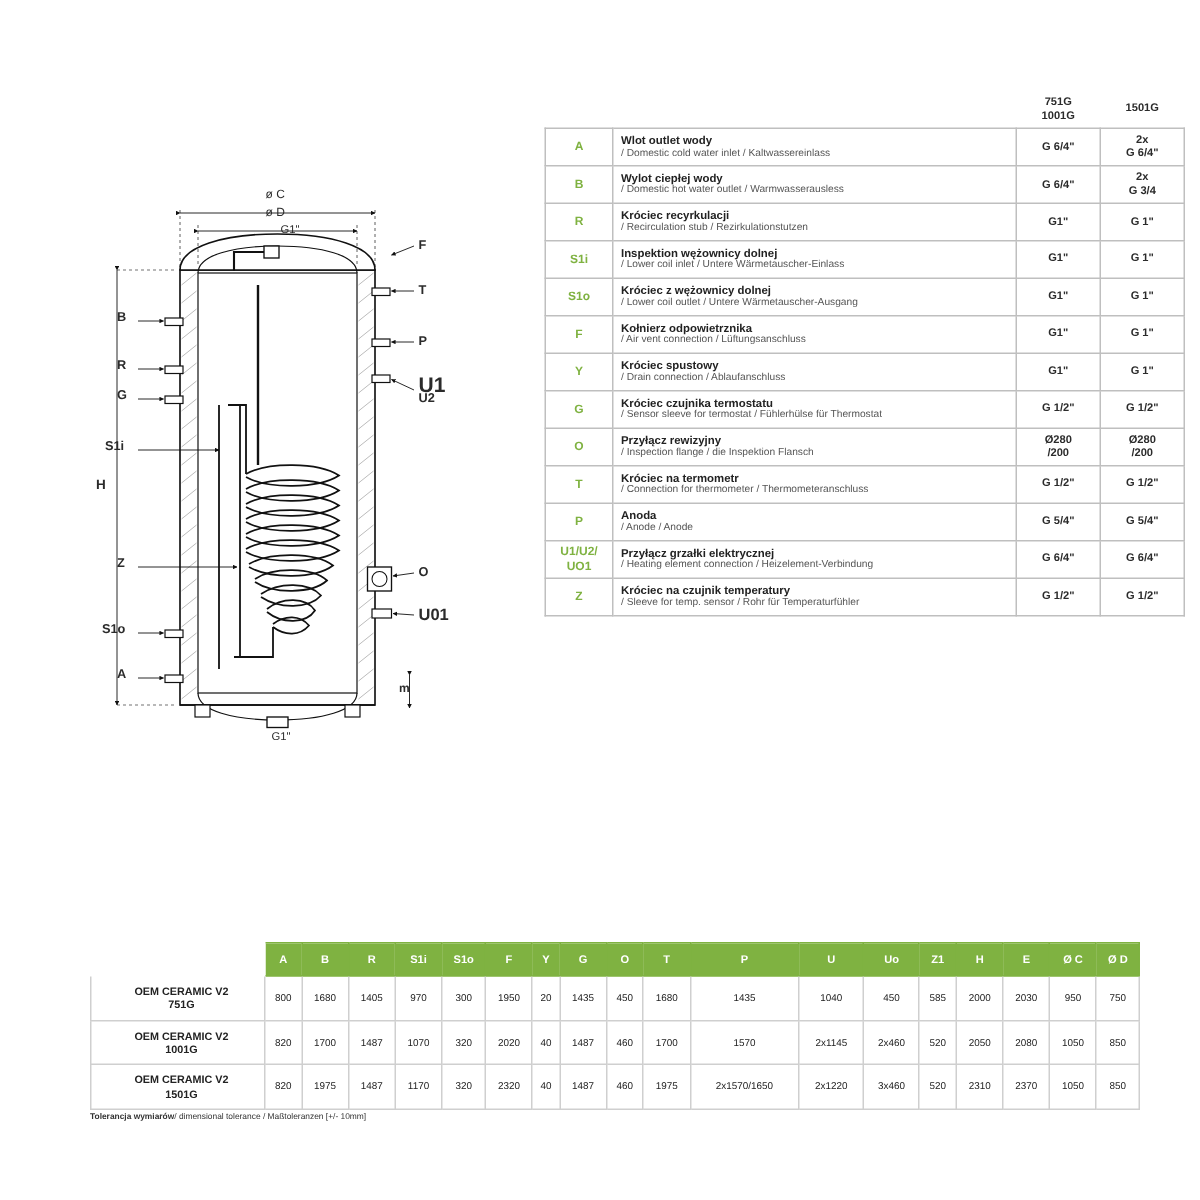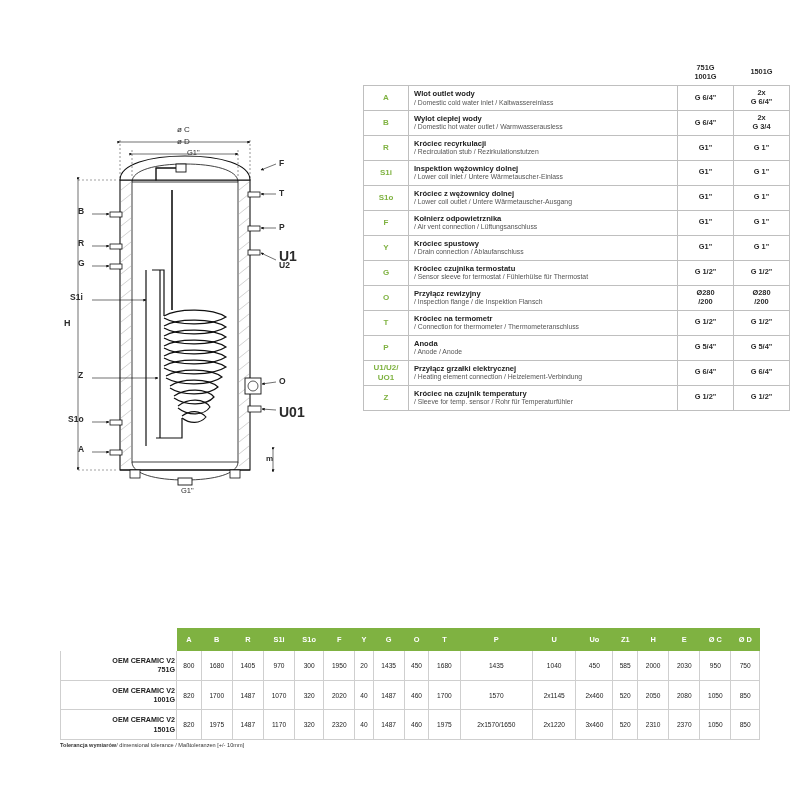--- a/index.html
+++ b/index.html
@@ -57,21 +57,21 @@
     text-align:center;
     padding:5px 1px;
     color:#222;
   }
   .spec thead td{
     background:#7fb241;color:#fff;font-weight:bold;font-size:7.4px;
     border:1px solid #7fb241;padding:6px 1px;
   }
   .spec thead td.lbl{background:#ffffff;border:1px solid #ffffff;}
   .spec td.name{
-    text-align:right;font-weight:bold;font-size:7.2px;
+    text-align:center;font-weight:bold;font-size:7.2px;
     padding-left:6px;width:108px;line-height:1.3;
   }
   .note{
     position:absolute;left:60px;top:742px;font-size:5.6px;color:#333;
   }
   .note b{font-weight:bold;}
 </style>
 </head>
 <body>
 
@@ -237,21 +237,21 @@
     <div style="position:absolute;left:8px;top:294px;font-size:8.5px;font-weight:bold;">S1o</div>
     <div style="position:absolute;left:18px;top:324px;font-size:8.5px;font-weight:bold;">A</div>
     <div style="position:absolute;left:4px;top:198px;font-size:9px;font-weight:bold;">H</div>
 
     <div style="position:absolute;left:219px;top:38px;font-size:8.5px;font-weight:bold;">F</div>
     <div style="position:absolute;left:219px;top:68px;font-size:8.5px;font-weight:bold;">T</div>
     <div style="position:absolute;left:219px;top:102px;font-size:8.5px;font-weight:bold;">P</div>
     <div style="position:absolute;left:219px;top:128px;font-size:14px;font-weight:bold;">U1</div>
     <div style="position:absolute;left:219px;top:140px;font-size:8.5px;font-weight:bold;">U2</div>
     <div style="position:absolute;left:219px;top:256px;font-size:8.5px;font-weight:bold;">O</div>
-    <div style="position:absolute;left:219px;top:284px;font-size:14px;font-weight:bold;">U01</div>
+    <div style="position:absolute;left:219px;top:284px;font-size:11px;font-weight:bold;">U01</div>
     <div style="position:absolute;left:206px;top:334px;font-size:8px;font-weight:bold;">m</div>
   </div>
 
   <table class="legend">
     <tbody>
       <tr class="hdr">
         <td class="blank"></td>
         <td class="blank"></td>
         <td>
           <span>751G</span><br>

